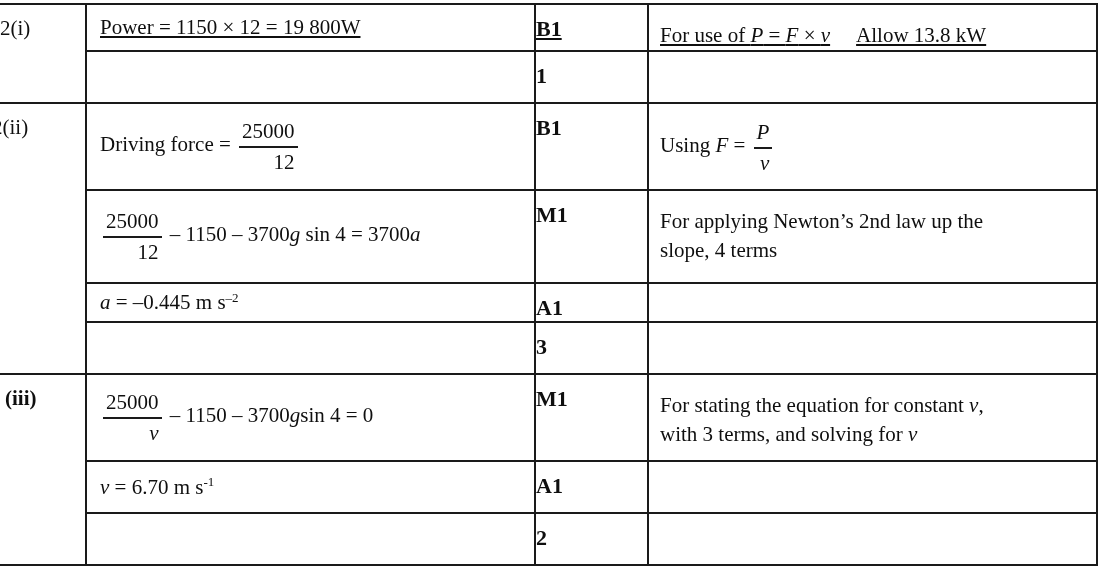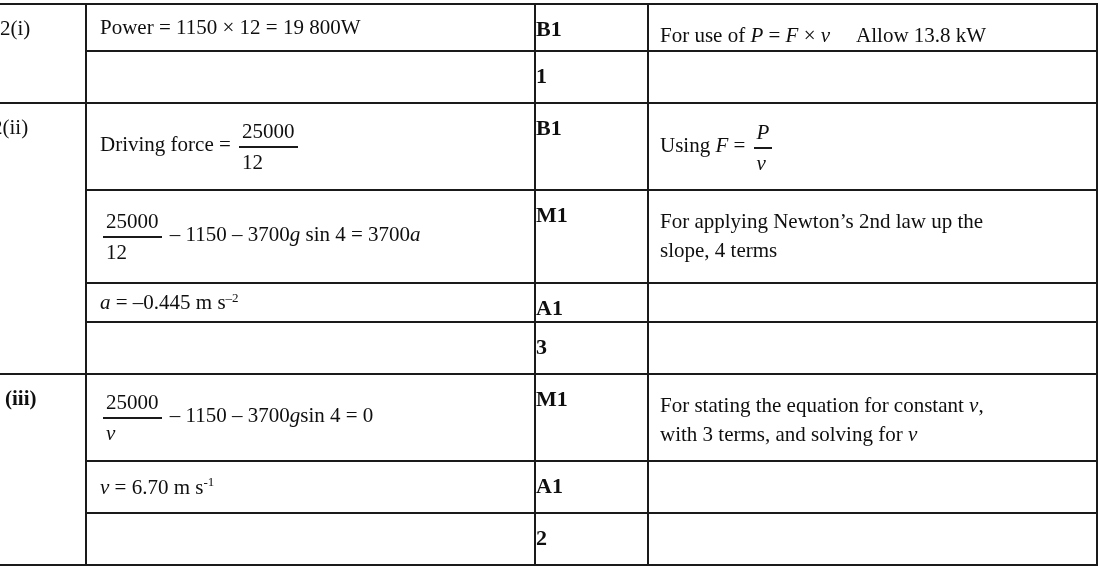--- a/index.html
+++ b/index.html
@@ -24,21 +24,21 @@
     border: 2px solid #1a1a1a;
     overflow: hidden;
     padding: 0;
   }
   
   col.c-q { width: 86px; }
   col.c-work { width: 449px; }
   col.c-mark { width: 113px; }
   col.c-comment { width: 449px; }
   
-  tr.r1 { height: 33px; }
+  tr.r1 { height: 33px; text-decoration: underline; }
   tr.r2 { height: 52px; }
   tr.r3 { height: 87px; }
   tr.r4 { height: 93px; }
   tr.r5 { height: 32px; }
   tr.r6 { height: 52px; }
   tr.r7 { height: 87px; }
   tr.r8 { height: 52px; border-radius: 26px; }
   tr.r9 { height: 52px; }
 
   td.q {
@@ -76,21 +76,21 @@
   sup {
     font-size: 0.62em;
     line-height: 0;
     vertical-align: baseline;
     position: relative;
     top: -0.55em;
   }
   .frac {
     display: inline-block;
     vertical-align: middle;
-    text-align: left;
+    text-align: right;
     margin: 0 3px;
     line-height: 1.15;
   }
   .frac .num {
     display: block;
     padding: 0 3px 3px;
     border-bottom: 2px solid #1a1a1a;
   }
   .frac .den {
     display: block;

